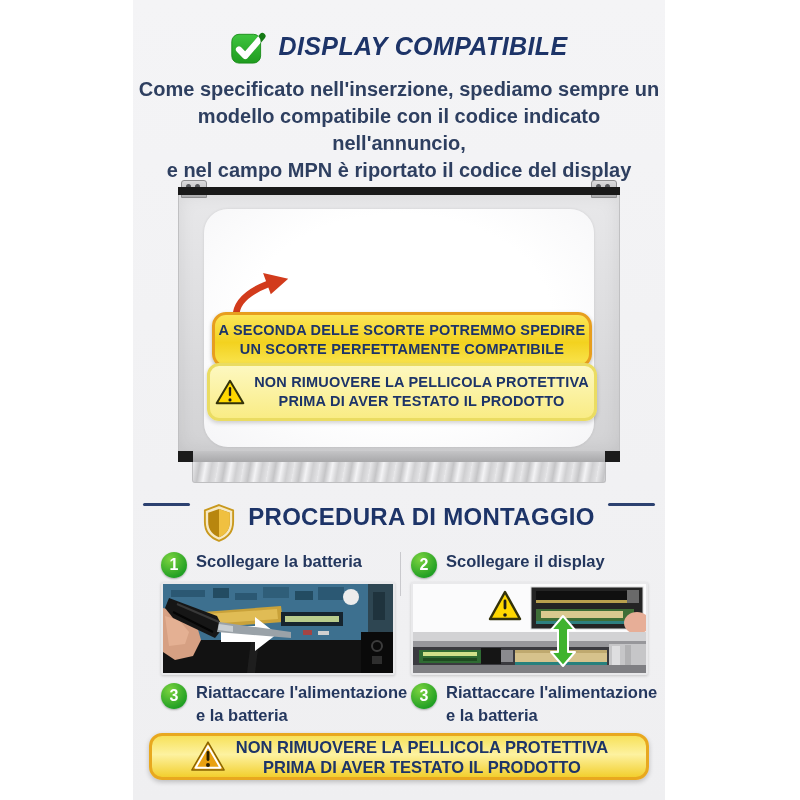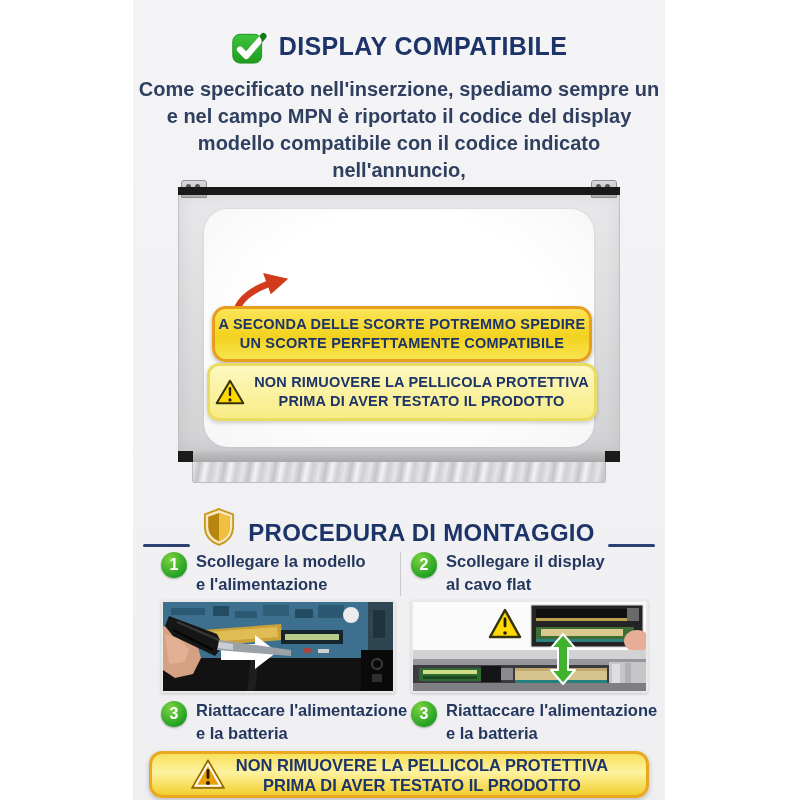--- a/index.html
+++ b/index.html
@@ -2,63 +2,63 @@
 <html><head>
 <meta charset="utf-8">
 <style>
   html,body{margin:0;padding:0;}
   .page{position:relative;width:800px;height:800px;background:#ffffff;overflow:hidden;
         font-family:"Liberation Sans",sans-serif;}
   .column{position:absolute;left:133px;top:0;width:532px;height:800px;
           background:linear-gradient(180deg,#f4f4f6 0%,#efeff1 100%);}
 
   
-  .header-row{display:flex;align-items:center;justify-content:center;gap:12px;margin-top:26px;height:40px;}
+  .header-row{display:flex;align-items:center;justify-content:center;gap:12px;margin-top:26px;height:40px;font-style:italic;}
   .page-title{font-size:25px;font-weight:bold;color:#1d3468;letter-spacing:.4px;margin:0;}
 
   
   .intro{margin-top:10px;text-align:center;color:#2e3f60;font-size:20px;line-height:27px;font-weight:bold;}
 
   
   .panel{position:relative;width:442px;height:296px;margin:3px auto 0;}
   .bracket{position:absolute;top:-7px;width:24px;height:16px;border-radius:3px 3px 0 0;
            background:linear-gradient(180deg,#dcdcde,#ababad);border:1px solid #8f8f91;z-index:1;}
   .bracket-left{left:3px;} .bracket-right{right:3px;}
   .hole{position:absolute;top:3px;width:5px;height:5px;border-radius:50%;background:#55565a;}
   .hole-a{left:4px;} .hole-b{left:13px;}
   .panel-top-strip{position:absolute;left:0;right:0;top:0;height:8px;background:#191919;z-index:2;}
   .panel-body{position:absolute;left:0;right:0;top:6px;height:258px;
               background:linear-gradient(180deg,#e8e8ea 0%,#d2d2d4 100%);
               border:1px solid #c0c0c2;box-shadow:inset 0 0 18px rgba(0,0,0,.08);}
   .panel-screen{position:absolute;left:26px;right:26px;top:22px;height:238px;border-radius:24px;
                 background:radial-gradient(ellipse at 50% 45%,#ffffff 55%,#f5f5f7 100%);
                 box-shadow:0 0 3px rgba(0,0,0,.10);}
   .red-arrow{position:absolute;left:48px;top:84px;z-index:3;}
-  .stock-banner{position:absolute;left:34px;top:119px;width:374px;height:50px;z-index:3;
+  .stock-banner{position:absolute;left:34px;top:125px;width:374px;height:50px;z-index:3;
                 border-radius:14px;border:3px solid #e79e1e;
                 background:linear-gradient(180deg,#fbe557 0%,#f3d21f 55%,#f9e44f 100%);
                 box-shadow:0 2px 4px rgba(0,0,0,.28);
                 display:flex;flex-direction:column;align-items:center;justify-content:center;}
   .banner-line{font-size:14.5px;font-weight:bold;color:#1d3468;line-height:19px;white-space:nowrap;letter-spacing:.2px;}
   .film-banner{position:absolute;left:29px;top:176px;width:384px;height:52px;z-index:3;
                border-radius:12px;border:3px solid #eadc62;
                background:linear-gradient(180deg,#fdf8c0 0%,#f9ec85 100%);
                box-shadow:0 2px 4px rgba(0,0,0,.18);
                display:flex;align-items:center;justify-content:center;gap:9px;}
   .film-text{display:flex;flex-direction:column;align-items:center;}
   .panel-bottom-bar{position:absolute;left:0;right:0;top:264px;height:11px;
                     background:linear-gradient(180deg,#c4c4c6,#a8a8aa);}
   .cap{position:absolute;top:0;width:15px;height:11px;background:#1b1b1b;}
   .cap-left{left:0;} .cap-right{right:0;}
   .panel-foil{position:absolute;left:14px;right:14px;top:275px;height:20px;border-radius:0 0 3px 3px;
               border:1px solid #bebec0;border-top:none;
               background:repeating-linear-gradient(100deg,#e9e9eb 0px,#c5c5c7 7px,#f3f3f5 13px,#cfcfd1 19px,#e2e2e4 25px);}
 
   
-  .proc-header{display:flex;align-items:flex-end;justify-content:center;gap:13px;margin-top:20px;height:44px;}
+  .proc-header{display:flex;align-items:flex-start;justify-content:center;gap:13px;margin-top:20px;height:44px;}
   .rule{width:47px;height:3px;background:#2c4170;border-radius:2px;}
   .proc-title{font-size:24px;font-weight:bold;color:#1d3468;letter-spacing:.3px;margin:0;}
 
   .grid{display:grid;grid-template-columns:250px 252px;padding-left:28px;box-sizing:border-box;position:relative;}
   .row-steps{margin-top:3px;}
   .row-steps2{margin-top:6px;}
   .vdivider{position:absolute;left:267px;top:2px;height:44px;width:1px;background:#c9c9cd;}
   .step{display:flex;gap:9px;align-items:flex-start;}
   .badge{flex:0 0 auto;width:26px;height:26px;border-radius:50%;margin-top:2px;
          background:radial-gradient(circle at 35% 28%,#7bd33f,#1f9e23 75%);
@@ -98,22 +98,22 @@
         </defs>
         <rect x="2" y="8" width="32" height="32" rx="8" fill="url(#cg)" stroke="#178a17" stroke-width="1"></rect>
         <path d="M10 25 L17 32 L36 10" fill="none" stroke="#147a14" stroke-width="7" stroke-linecap="round" stroke-linejoin="round"></path>
         <path d="M10 25 L17 32 L36 10" fill="none" stroke="#ffffff" stroke-width="7" stroke-linecap="round" stroke-linejoin="round" clip-path="url(#cclip)"></path>
       </svg>
       <h1 class="page-title">DISPLAY COMPATIBILE</h1>
     </div>
 
     <div class="intro">
       <div>Come specificato nell'inserzione, spediamo sempre un</div>
+      <div>modello compatibile con il codice indicato nell'annuncio,</div>
       <div>e nel campo MPN è riportato il codice del display</div>
-      <div>modello compatibile con il codice indicato nell'annuncio,</div>
     </div>
 
     <div class="panel">
       <div class="bracket bracket-left">
         <span class="hole hole-a"></span>
         <span class="hole hole-b"></span>
       </div>
       <div class="bracket bracket-right">
         <span class="hole hole-a"></span>
         <span class="hole hole-b"></span>
@@ -160,29 +160,27 @@
       </svg>
       <h2 class="proc-title">PROCEDURA DI MONTAGGIO</h2>
       <span class="rule"></span>
     </div>
 
     <div class="grid row-steps">
       <span class="vdivider"></span>
       <div class="step">
         <span class="badge">1</span>
         <span class="step-text">
-          <div>Scollegare la modello</div>
-          <div>e l'alimentazione</div>
+          <div>Scollegare la batteria</div>
         </span>
       </div>
       <div class="step">
         <span class="badge">2</span>
         <span class="step-text">
           <div>Scollegare il display</div>
-          <div>al cavo flat</div>
         </span>
       </div>
     </div>
 
     <div class="grid row-photos">
       <svg class="photo" width="230" height="89" viewBox="0 0 230 89">
         <g>
           <rect width="230" height="56" fill="#3d708f"></rect>
           <rect x="8" y="6" width="34" height="7" fill="#2b5873"></rect>
           <rect x="50" y="4" width="16" height="10" fill="#234c62"></rect>

